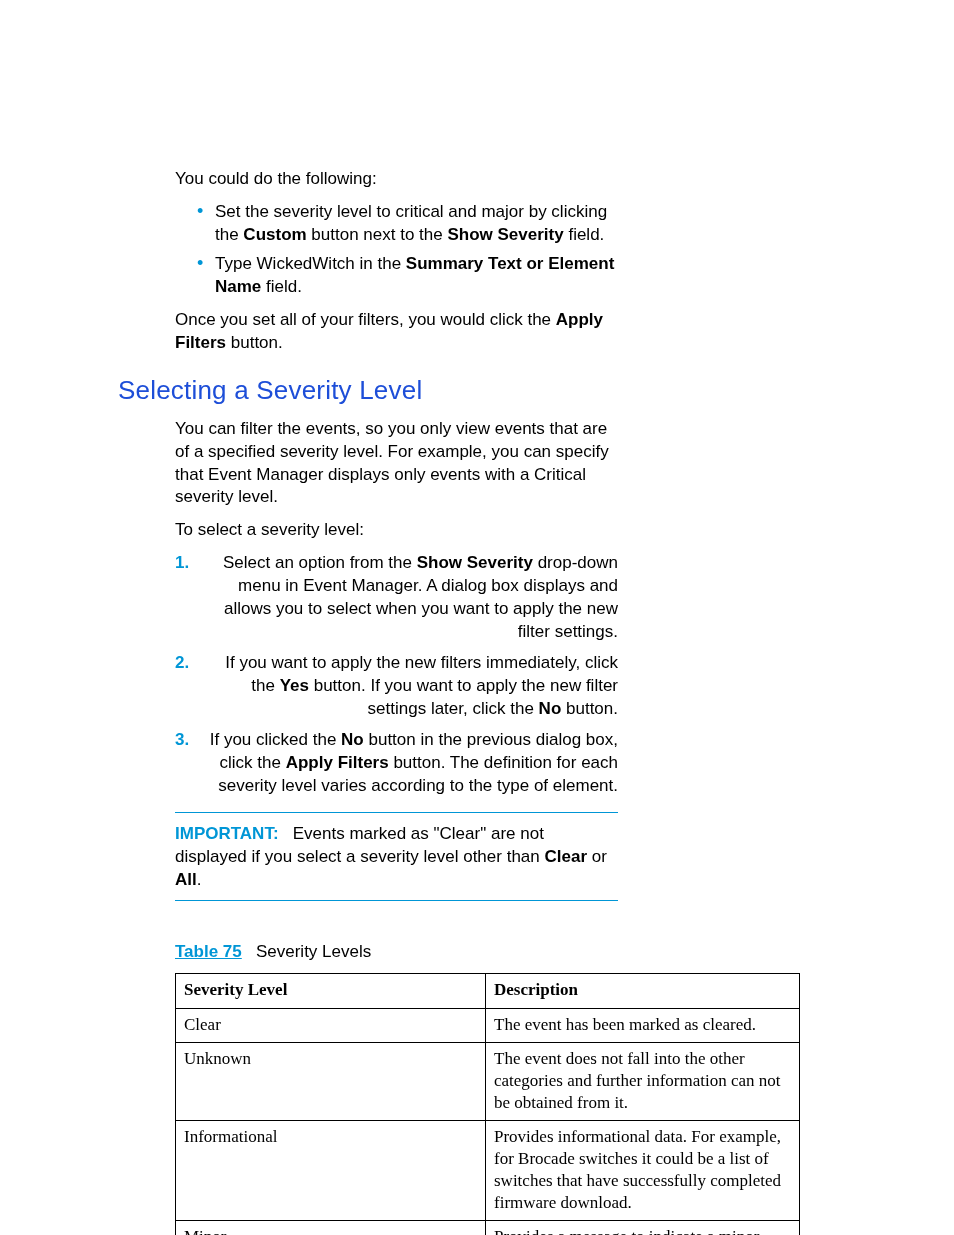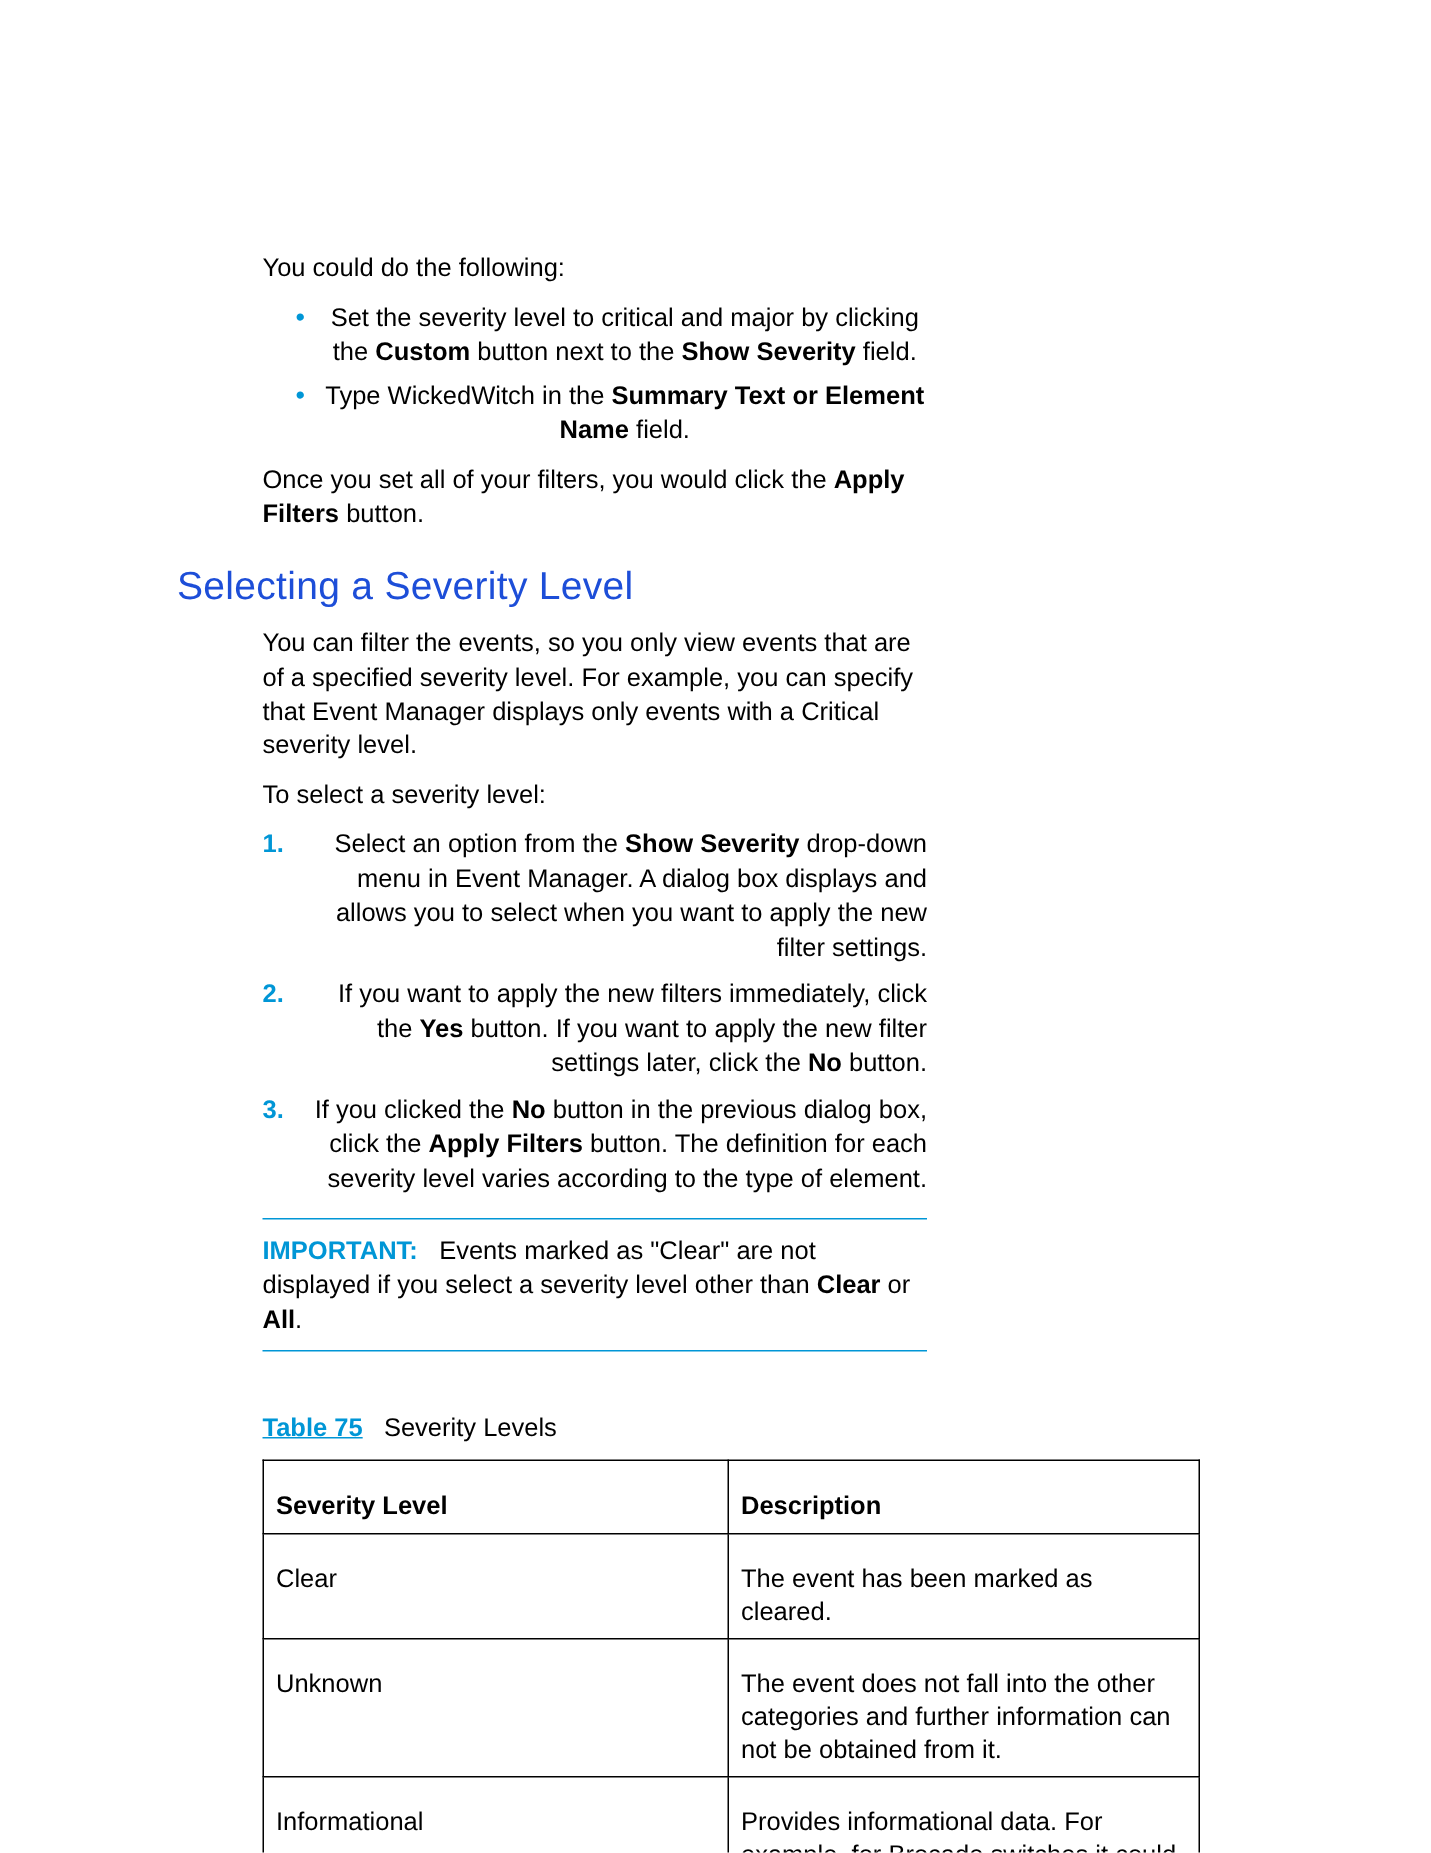--- a/index.html
+++ b/index.html
@@ -26,21 +26,20 @@
   }
   ul.bullets {
     list-style: none;
     margin: 6px 0 10px 0;
     padding: 0 0 0 22px;
   }
   ul.bullets > li {
     position: relative;
     padding-left: 18px;
     margin-bottom: 6px;
-    text-align: center;
   }
   ul.bullets > li::before {
     content: "•";
     position: absolute;
     left: 0;
     top: 0;
     color: #0096D6;
     font-size: 18px;
     line-height: 1.2;
   }
@@ -88,25 +87,26 @@
     margin: 0 0 10px 0;
   }
   .table-caption .tbl-label { color: #0096D6; font-weight: bold; text-decoration: underline; }
   table.sev {
     border-collapse: collapse;
     width: 624px;
     table-layout: fixed;
   }
   table.sev th, table.sev td {
     border: 1.4px solid #000;
-    padding: 19px 8px 6px 8px;
+    padding: 5px 8px 6px 8px;
     vertical-align: top;
     text-align: left;
     font-size: 17px;
     line-height: 1.3;
+    font-family: Liberation Serif, serif;
   }
   table.sev th {
     font-weight: bold;
   }
   table.sev col.c1 { width: 310px; }
   table.sev col.c2 { width: 314px; }
   .footer {
     position: absolute;
     right: 150px;
     bottom: 142px;

